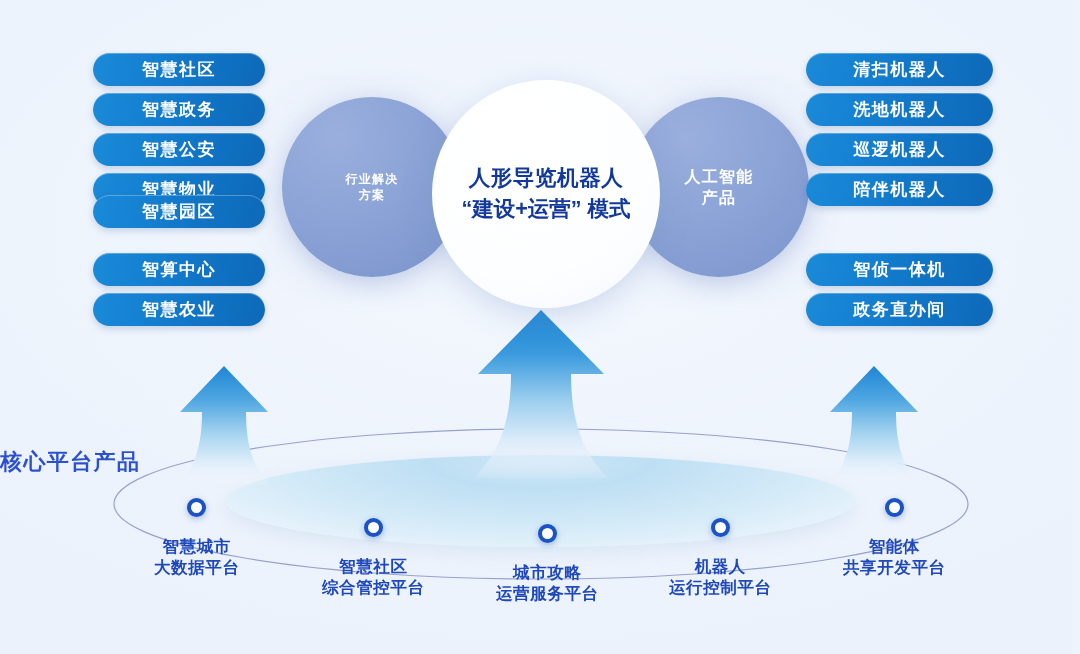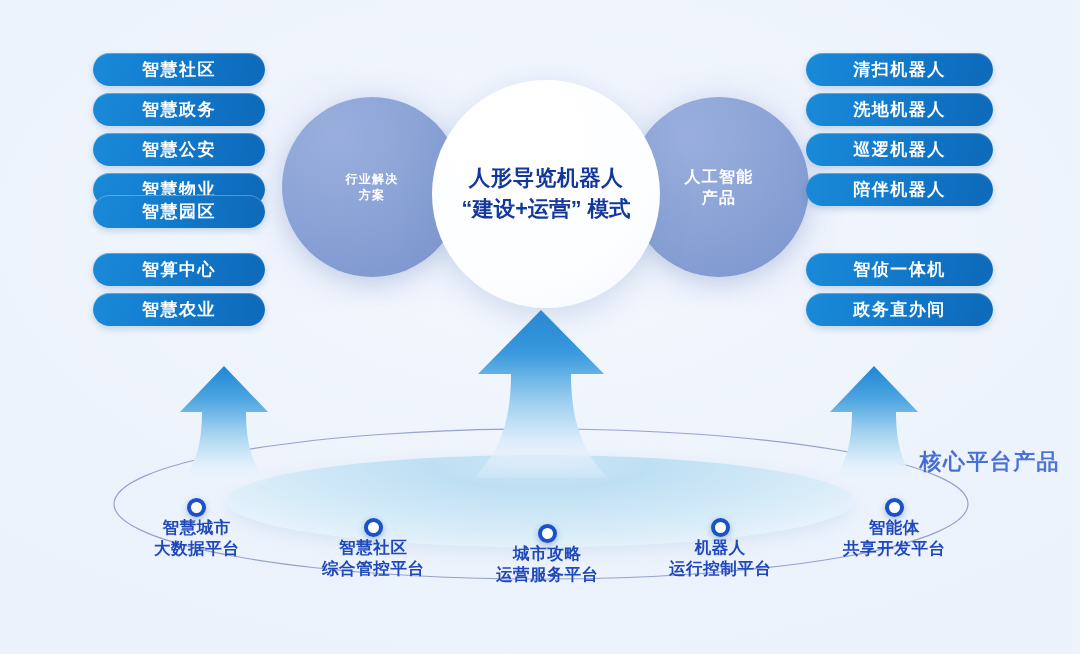--- a/index.html
+++ b/index.html
@@ -102,22 +102,22 @@
   #disc {
     position: absolute;
     left: 226px; top: 455px; width: 628px; height: 92px;
     border-radius: 50%;
     background: radial-gradient(80% 130% at 50% 8%, #cde6f6 0%, #bedff3 22%, #d5ebf8 55%, #eaf4fc 80%, #f2f8fd 100%);
     z-index: 6;
     box-shadow: 0 6px 18px rgba(130,170,210,0.18);
   }
   #core-label {
     position: absolute;
-    left: 0; right: 12px; top: 447px;
-    text-align: right;
+    left: 0; right: 1px; top: 447px;
+    text-align: left;
     font-size: 22px;
     font-weight: bold;
     letter-spacing: 1.4px;
     z-index: 24;
     background: linear-gradient(95deg, #2a4fd0 0%, #2d56c9 35%, #3a63cf 70%, #4c74d9 100%);
     -webkit-background-clip: text;
     background-clip: text;
     color: #2c52cb;
     -webkit-text-fill-color: transparent;
   }
@@ -132,21 +132,21 @@
   }
   .node .dot {
     width: 19px; height: 19px;
     border-radius: 50%;
     background: #ffffff;
     border: 4.5px solid #1b53c6;
     box-sizing: border-box;
     box-shadow: 0 2px 6px rgba(30,80,180,0.35);
   }
   .node .caption {
-    margin-top: 0;
+    margin-top: 19px;
     text-align: center;
     color: #1f48bb;
     font-size: 16.5px;
     font-weight: bold;
     line-height: 1.3;
     letter-spacing: 0.6px;
     white-space: nowrap;
   }
 </style>
 </head>

